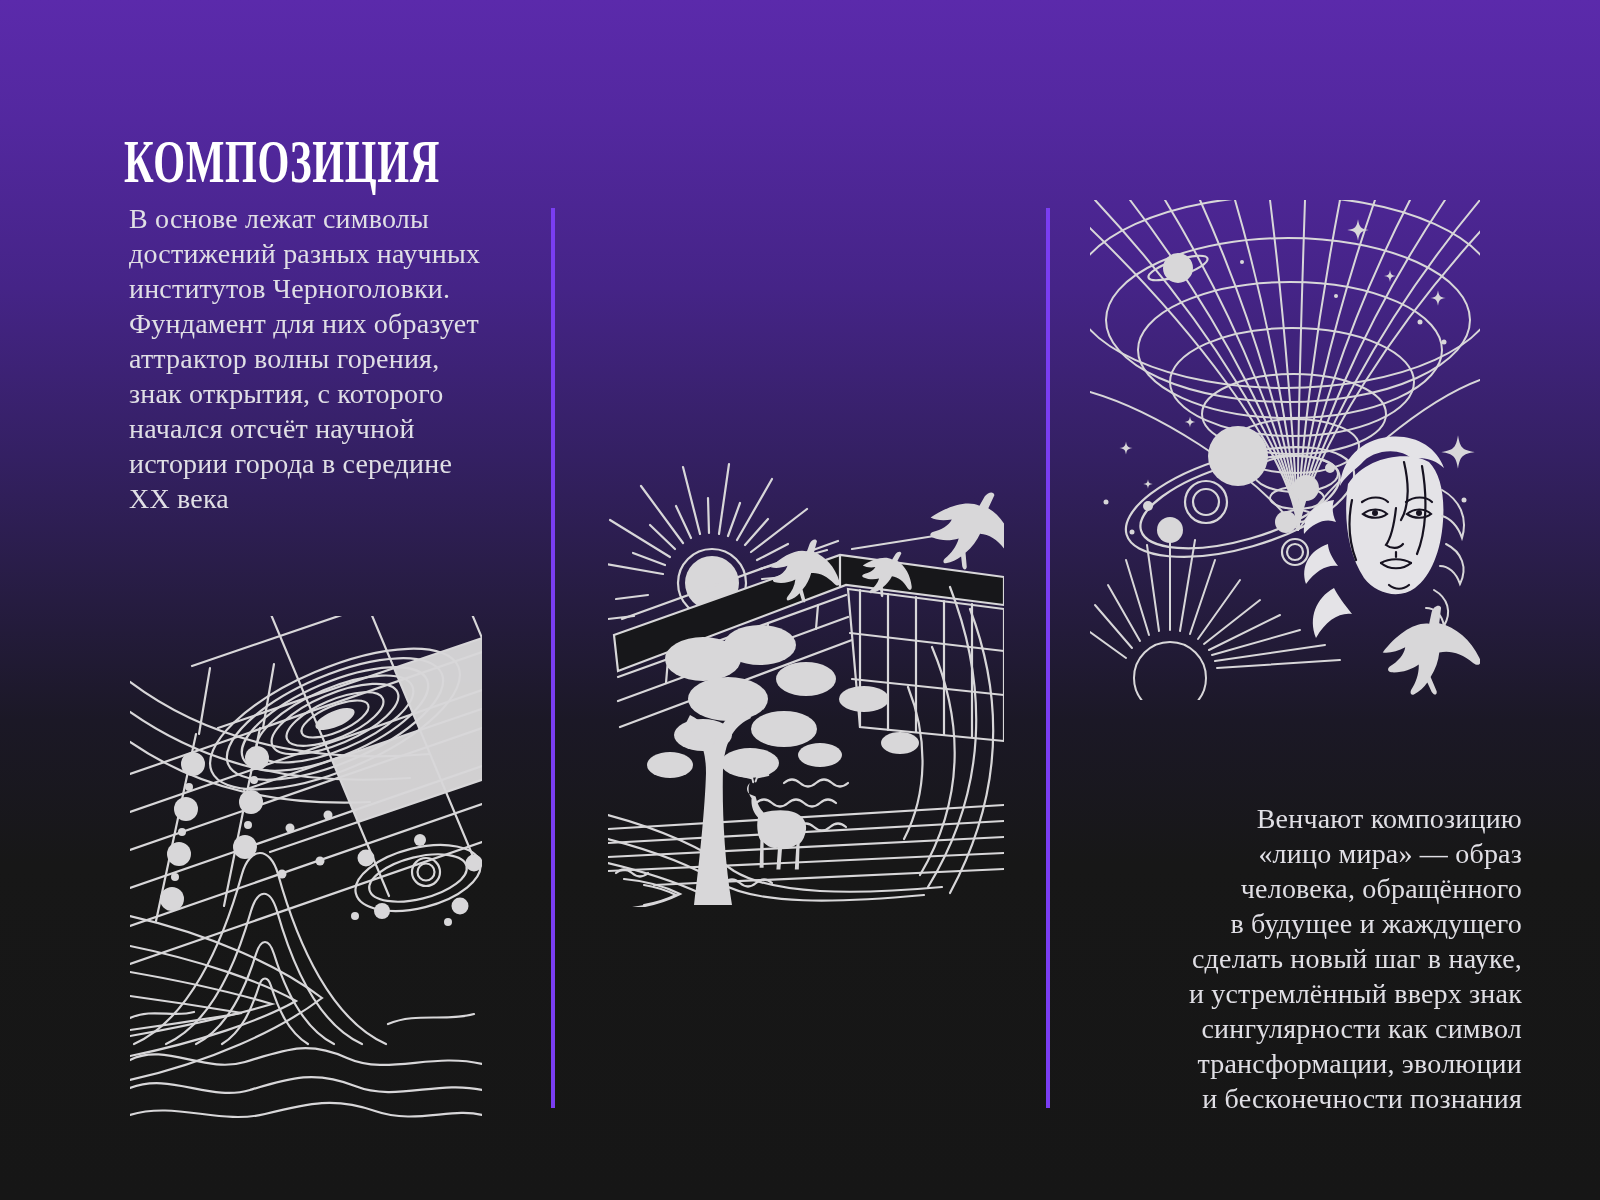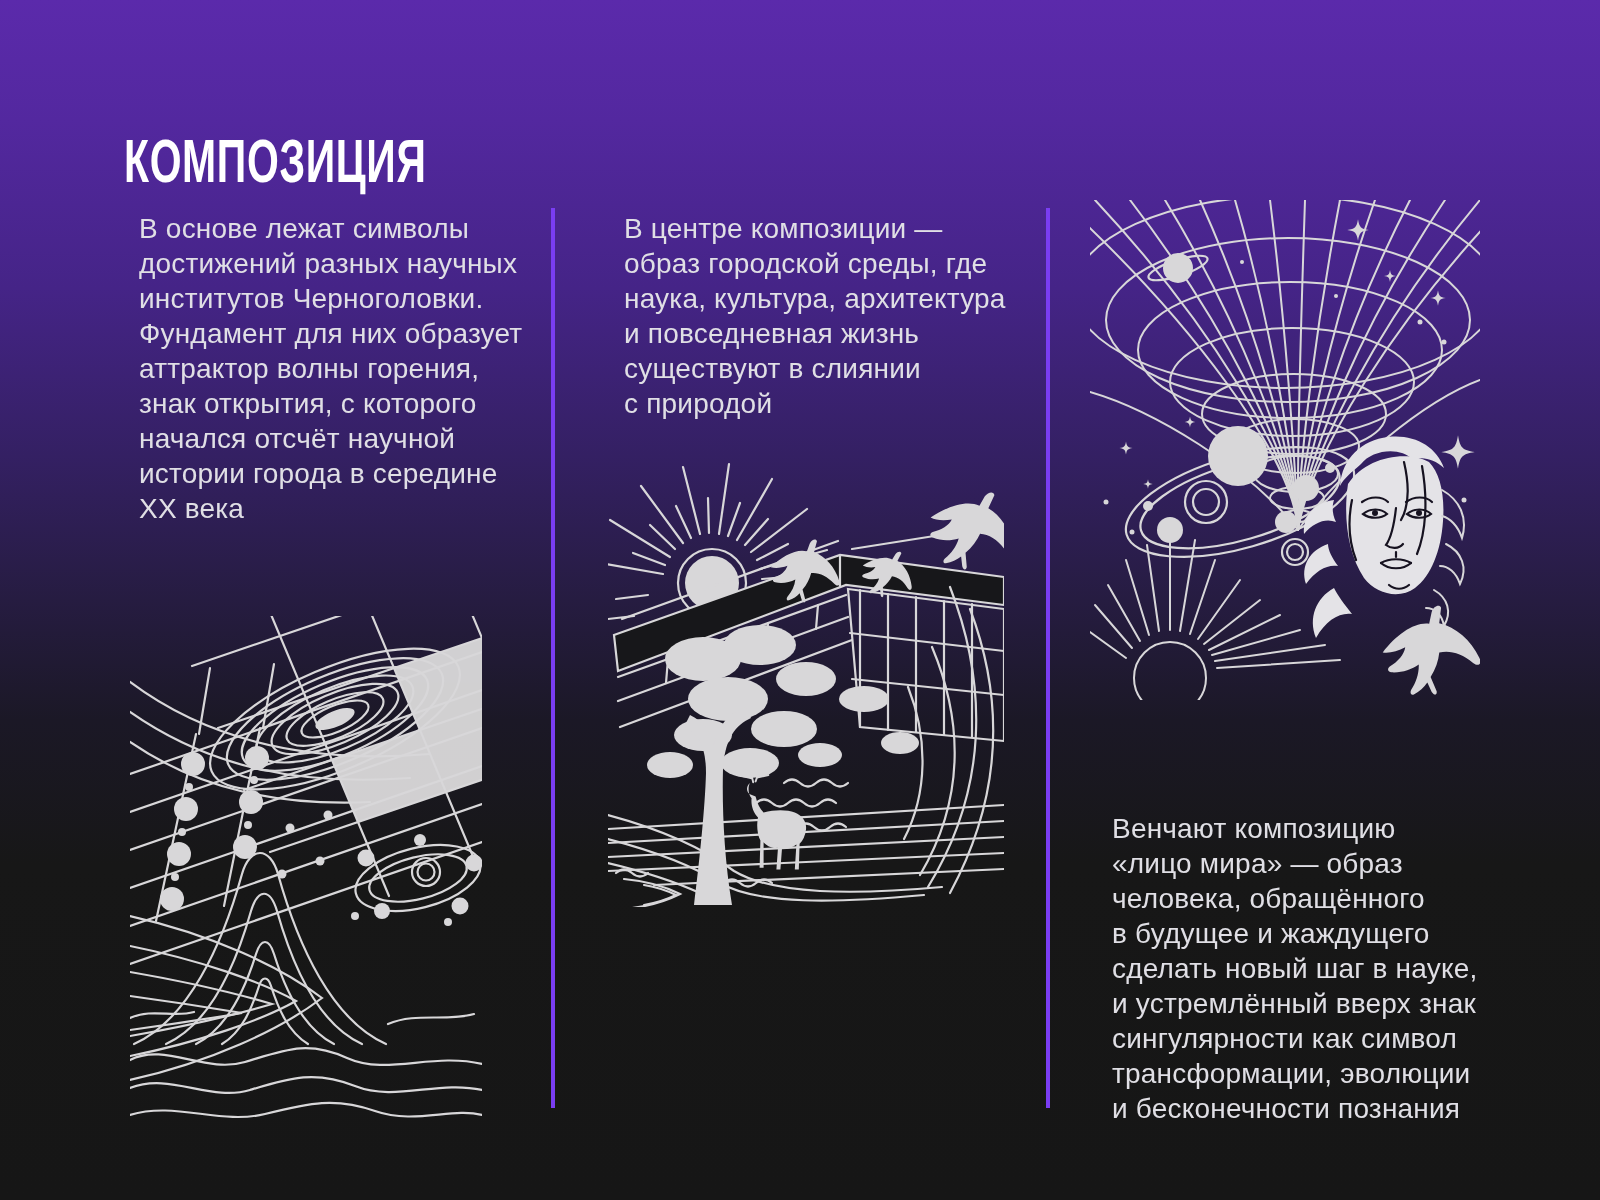--- a/index.html
+++ b/index.html
@@ -1,30 +1,30 @@
 <!DOCTYPE html>
 <html><head>
 <meta charset="utf-8">
 <style>
   html,body{margin:0;padding:0;background:#000;}
   .page{
     position:relative;width:1600px;height:1200px;overflow:hidden;
     background:linear-gradient(180deg,
       #5b2aab 0%, #53289f 10%, #452487 24%, #342063 38%,
       #261c41 50%, #1b1826 60%, #171717 72%, #161616 100%);
-    font-family:Liberation Sans, sans-serif;
+    font-family:Liberation Serif, serif;
   }
   .title{
     position:absolute;left:124px;top:88px;
     font-size:62px;font-weight:700;line-height:1;color:#ffffff;
     transform:scaleX(0.66);transform-origin:left top;
     letter-spacing:1px;white-space:nowrap;
   }
   .body-text{
-    position:absolute;margin:14px;
+    position:absolute;margin:4px;
     font-size:28px;line-height:35px;font-weight:400;
     color:#e0dfe5;letter-spacing:0.2px;white-space:pre-line;
   }
   .divider{position:absolute;top:208px;width:4px;height:900px;background:#7a3df2;}
   .illus{position:absolute;overflow:hidden;}
   .illus svg{display:block;}
 </style>
 </head>
 <body>
 
@@ -118,26 +118,20 @@
         <circle cx="252" cy="295" r="8"></circle>
           <circle cx="290" cy="224" r="6"></circle>
           <circle cx="225" cy="300" r="4"></circle>
           <circle cx="318" cy="306" r="4"></circle>
       </g>
     </svg>
   </div>
 
   <div class="divider" style="left:551px;"></div>
 
-  <p class="body-text" style="left:610px;top:197px;width:420px;">В центре композиции —
-образ городской среды, где
-наука, культура, архитектура
-и повседневная жизнь
-существуют в слиянии
-с природой</p>
 
   <div class="illus" style="left:608px;top:437px;width:396px;height:470px;">
     <svg width="396" height="470" viewBox="0 0 396 470">
       <defs>
         <path id="swallow" d="M4,42 C20,26 40,16 54,20 L58,9 C61,3 67,2 68,6 L64,21 C80,27 93,42 99,61 C101,67 97,70 92,65 C82,54 71,49 60,50 C58,58 54,66 48,73 L52,88 C52,92 49,92 47,88 L44,78 C40,82 35,86 29,88 C26,89 25,86 27,83 C33,76 37,68 38,59 C30,63 20,65 10,63 C6,62 6,59 9,57 C18,53 25,47 27,40 C19,43 10,44 4,42 Z"></path>
       </defs>
       <g stroke="#d8d7d9" stroke-width="2.2" fill="none" stroke-linecap="round">
         <path d="M55,137 L-14,125"></path>
           <path d="M57,128 L25,116"></path>
           <path d="M62,120 L2,83"></path>
@@ -338,21 +332,21 @@
         </g>
         <g fill="#161220" stroke="none">
           <circle cx="285" cy="313" r="3"></circle>
             <circle cx="329" cy="313" r="3"></circle>
         </g>
       </g>
       <use href="#swallow" transform="translate(288,404) rotate(-8 50 40)" fill="#d8d7d9"></use>
     </svg>
   </div>
 
-  <p class="body-text" style="left:1098px;top:797px;width:420px;">Венчают композицию
+  <p class="body-text" style="left:1098px;top:797px;width:420px;text-align:right;">Венчают композицию
 «лицо мира» — образ
 человека, обращённого
 в будущее и жаждущего
 сделать новый шаг в науке,
 и устремлённый вверх знак
 сингулярности как символ
 трансформации, эволюции
 и бесконечности познания</p>
 
 </div>

